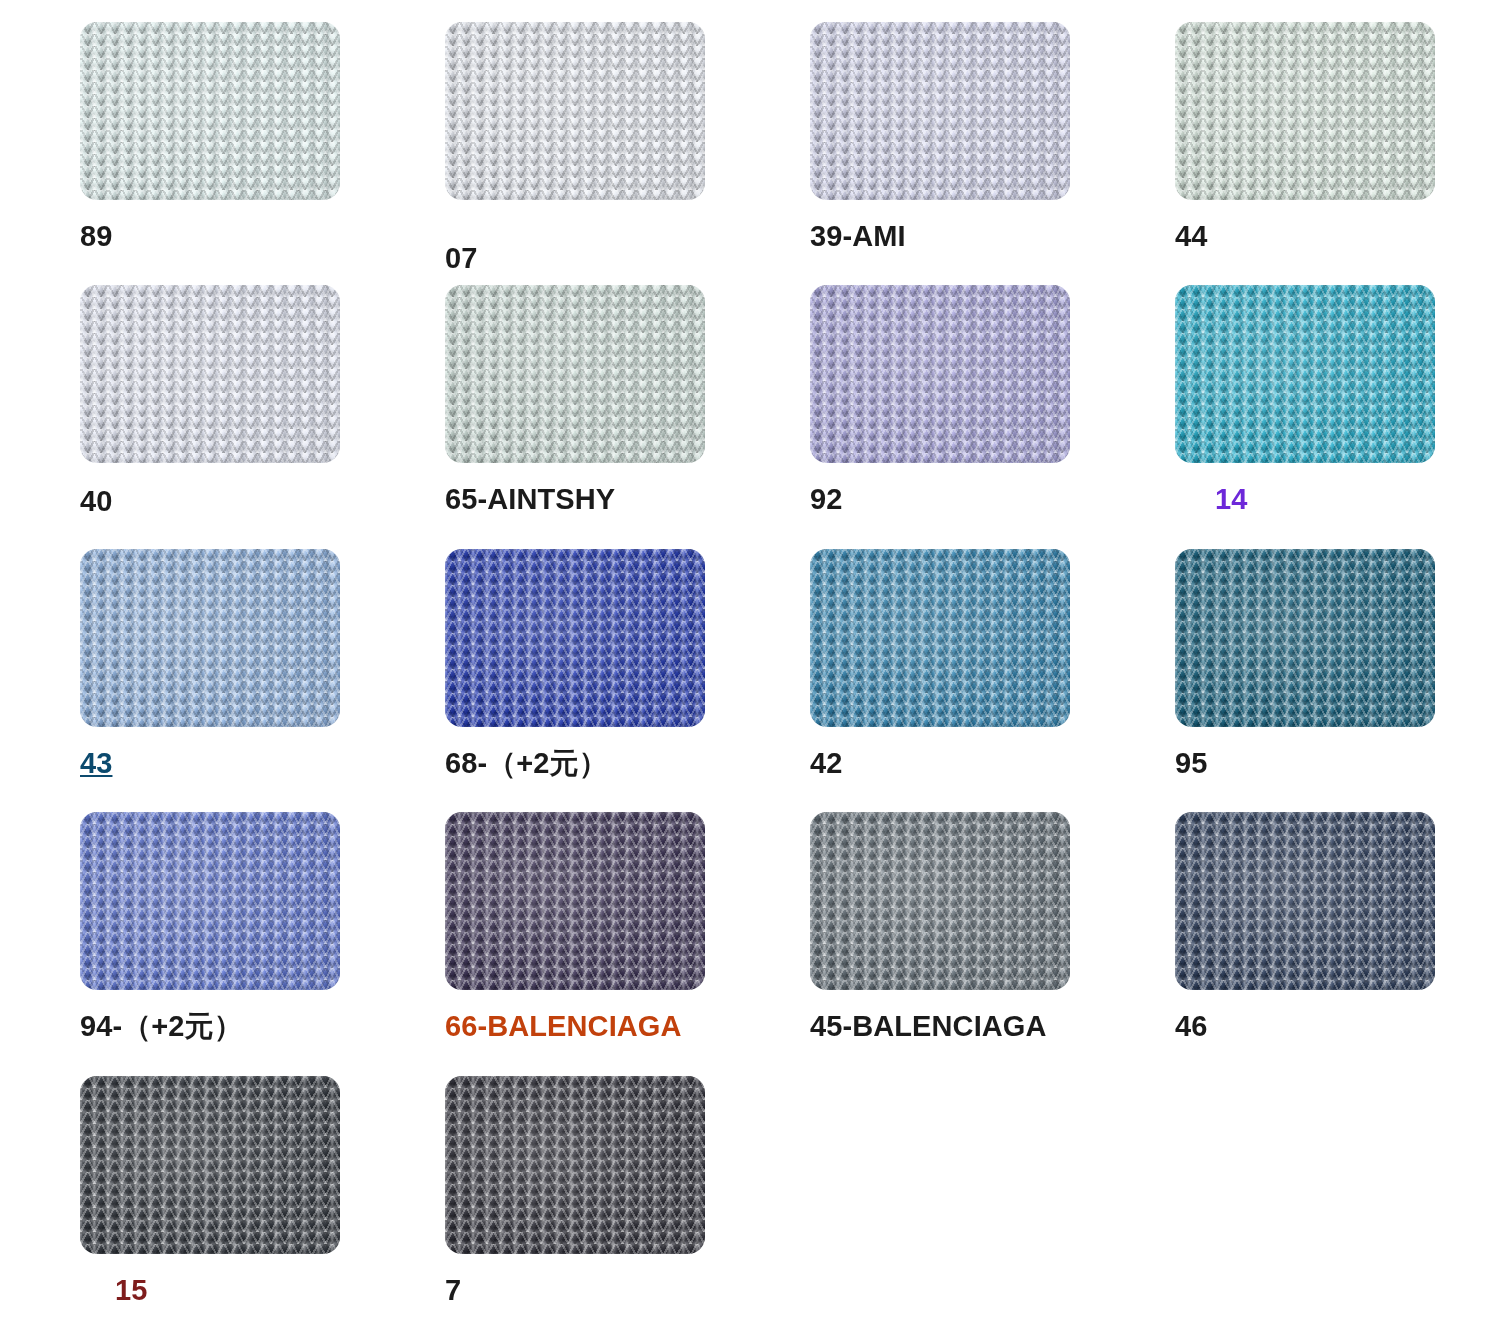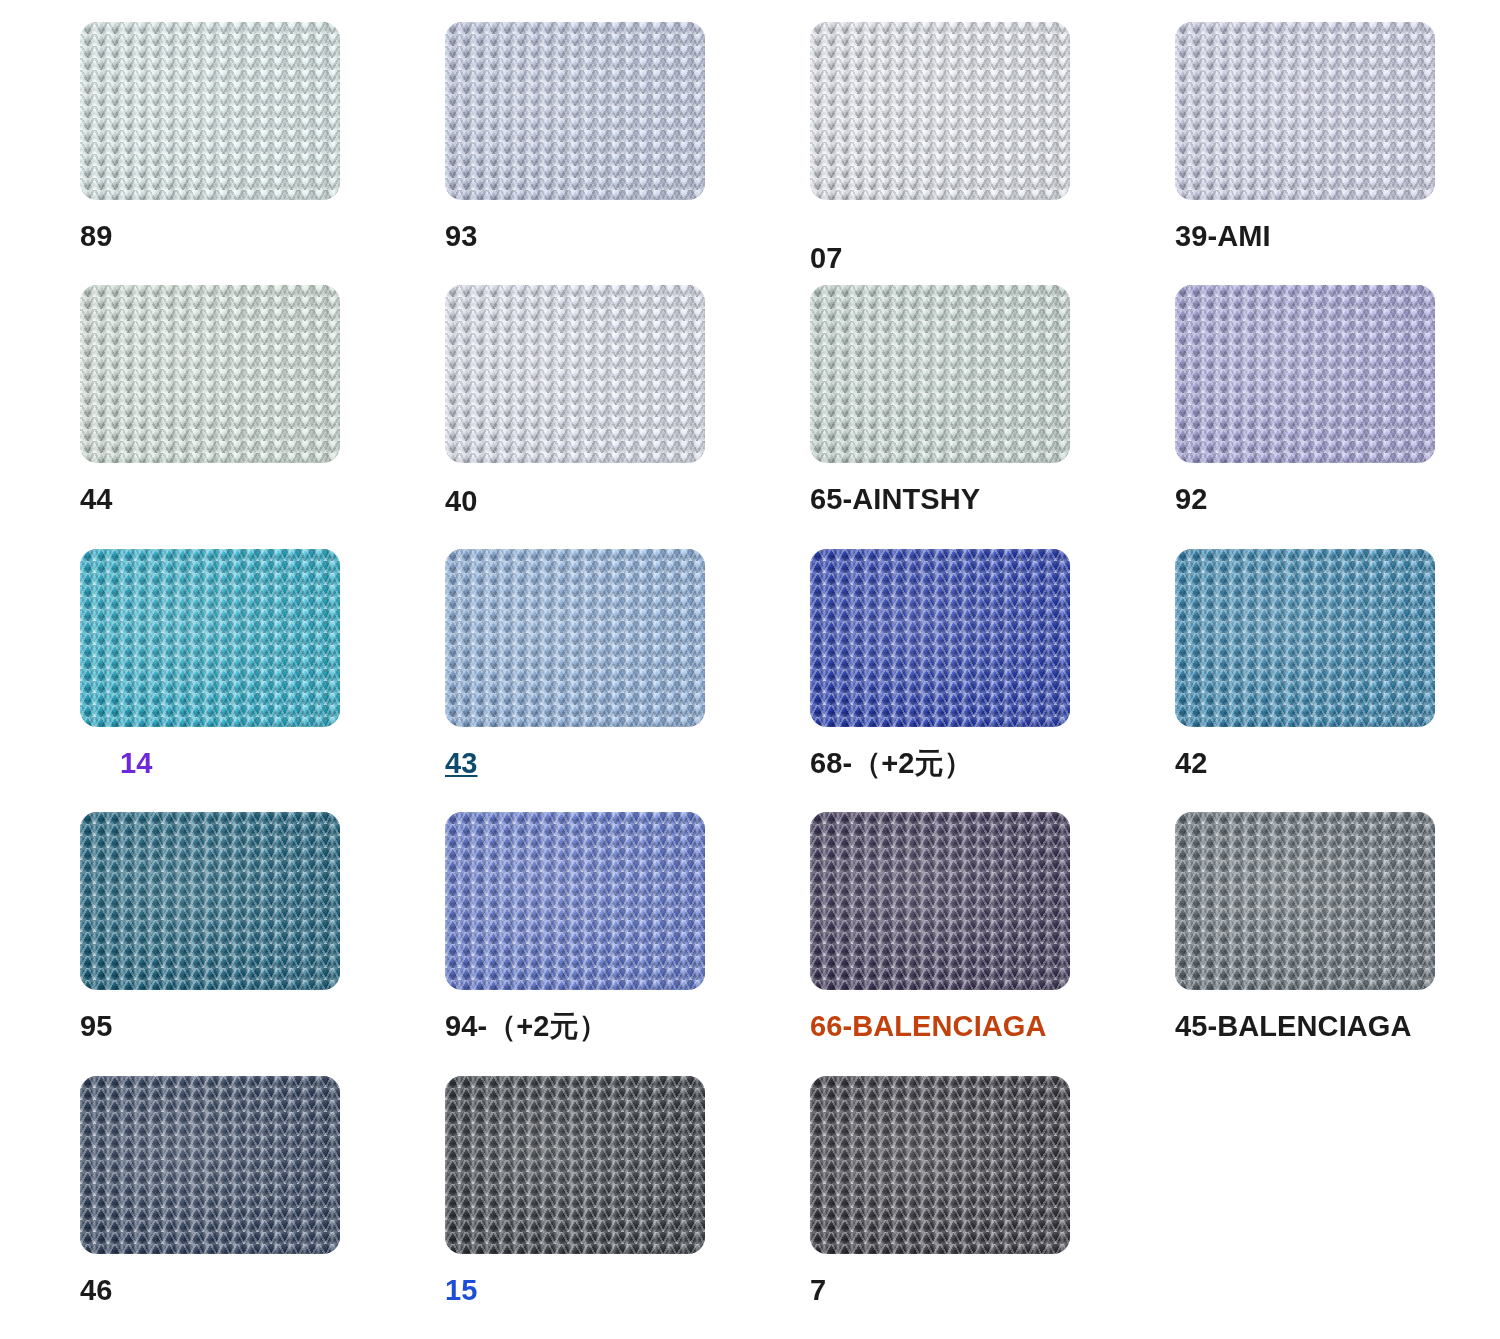--- a/index.html
+++ b/index.html
@@ -127,30 +127,20 @@
       <div class="swatch-chip" style="background-color: rgb(223, 240, 239);">
         <div class="knit-tex wales"></div>
         <div class="knit-tex courses"></div>
         <div class="knit-tex legs-a"></div>
         <div class="knit-tex legs-b"></div>
         <div class="knit-tex shade"></div>
       </div>
       <div class="swatch-label" style="color: rgb(27, 27, 27);">89</div>
     </div>
     <div class="swatch-cell">
-      <div class="swatch-chip" style="background-color: rgb(198, 207, 235);">
-        <div class="knit-tex wales"></div>
-        <div class="knit-tex courses"></div>
-        <div class="knit-tex legs-a"></div>
-        <div class="knit-tex legs-b"></div>
-        <div class="knit-tex shade"></div>
-      </div>
-      <div class="swatch-label" style="color: rgb(27, 27, 27);">93</div>
-    </div>
-    <div class="swatch-cell">
       <div class="swatch-chip" style="background-color: rgb(233, 237, 245);">
         <div class="knit-tex wales"></div>
         <div class="knit-tex courses"></div>
         <div class="knit-tex legs-a"></div>
         <div class="knit-tex legs-b"></div>
         <div class="knit-tex shade"></div>
       </div>
       <div class="swatch-label" style="color: rgb(27, 27, 27); margin-top: 44px;">07</div>
     </div>
     <div class="swatch-cell">
@@ -294,21 +284,21 @@
       <div class="swatch-label" style="color: rgb(27, 27, 27);">46</div>
     </div>
     <div class="swatch-cell">
       <div class="swatch-chip" style="background-color: rgb(47, 52, 60);">
         <div class="knit-tex wales"></div>
         <div class="knit-tex courses"></div>
         <div class="knit-tex legs-a"></div>
         <div class="knit-tex legs-b"></div>
         <div class="knit-tex shade"></div>
       </div>
-      <div class="swatch-label" style="color: #1d4ed8;">15</div>
+      <div class="swatch-label" style="color: #7f1d1d; margin-left: 35px;">15</div>
     </div>
     <div class="swatch-cell">
       <div class="swatch-chip" style="background-color: rgb(46, 46, 56);">
         <div class="knit-tex wales"></div>
         <div class="knit-tex courses"></div>
         <div class="knit-tex legs-a"></div>
         <div class="knit-tex legs-b"></div>
         <div class="knit-tex shade"></div>
       </div>
       <div class="swatch-label" style="color: rgb(27, 27, 27);">7</div>

